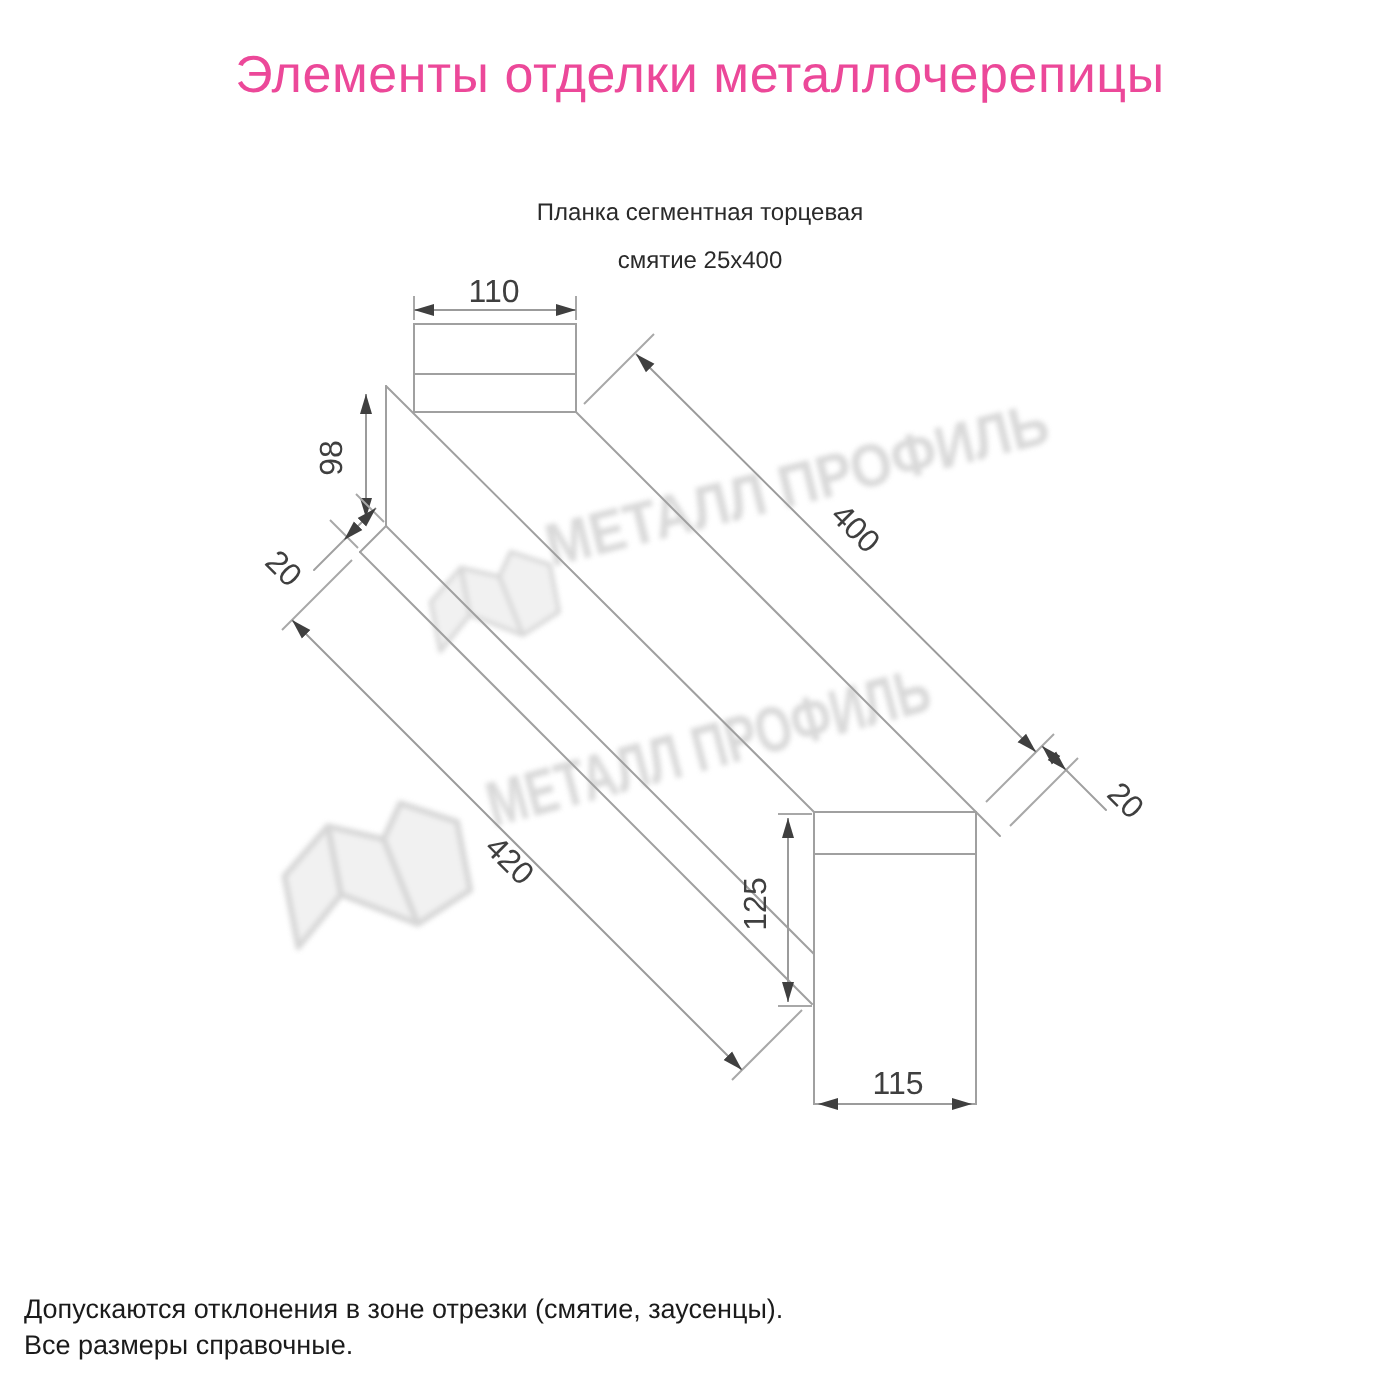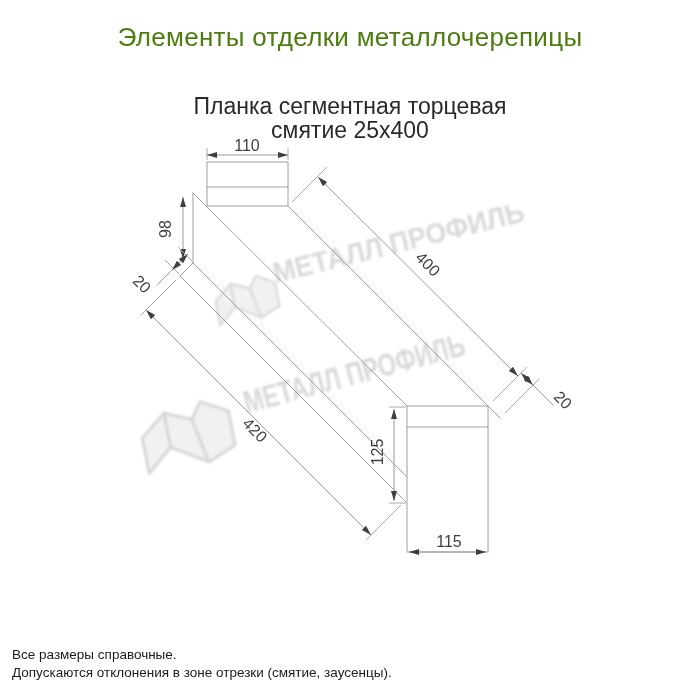--- a/index.html
+++ b/index.html
@@ -1,19 +1,19 @@
 <!DOCTYPE html>
 <html><head>
 <meta charset="utf-8">
 <style>
   html,body{margin:0;padding:0;}
   body{width:700px;height:700px;background:#ffffff;font-family:"Liberation Sans",sans-serif;position:relative;overflow:hidden;}
   .stage{position:absolute;left:0;top:0;width:700px;height:700px;}
-  .page-title{position:absolute;left:0;top:22px;width:700px;text-align:center;font-size:26px;color:#4d7c0f;letter-spacing:.3px;}
-  .subtitle{position:absolute;left:0;top:94px;width:700px;text-align:center;font-size:23px;line-height:24px;color:#2a2a2a;}
+  .page-title{position:absolute;left:0;top:22px;width:700px;text-align:center;font-size:26px;color:#ec4899;letter-spacing:.3px;}
+  .subtitle{position:absolute;left:0;top:94px;width:700px;text-align:center;font-size:12px;line-height:24px;color:#2a2a2a;}
   .notes{position:absolute;left:12px;top:646px;font-size:13.5px;line-height:17.5px;color:#1b1b1b;}
   svg{position:absolute;left:0;top:0;}
   .ln{stroke:#a0a0a0;stroke-width:1;fill:none;stroke-linecap:round;}
   .dim{stroke:#9b9b9b;stroke-width:1;fill:none;marker-start:url(#arr);marker-end:url(#arr);}
   .ext{stroke:#a8a8a8;stroke-width:1;fill:none;}
   .dimtxt{font-family:"Liberation Sans",sans-serif;font-size:16px;fill:#3f3f3f;text-anchor:middle;}
   .wm{filter:blur(1.2px);opacity:.85;}
   .wmtxt{font-family:"Liberation Sans",sans-serif;font-weight:bold;fill:#d2d2d2;text-anchor:middle;}
   .wmicon{fill:#efefef;stroke:#cfcfcf;stroke-width:2;stroke-linejoin:round;}
 </style>
@@ -102,17 +102,17 @@
       <text class="dimtxt" transform="translate(138,288) rotate(45)">20</text>
       <text class="dimtxt" transform="translate(424,268) rotate(45)">400</text>
       <text class="dimtxt" transform="translate(251,434) rotate(45)">420</text>
       <text class="dimtxt" transform="translate(559,404) rotate(45)">20</text>
       <text class="dimtxt" transform="translate(383,452) rotate(-90)">125</text>
       <text class="dimtxt" x="449" y="547">115</text>
     </g>
   </svg>
 
   <div class="notes">
+    <div>Допускаются отклонения в зоне отрезки (смятие, заусенцы).</div>
     <div>Все размеры справочные.</div>
-    <div>Допускаются отклонения в зоне отрезки (смятие, заусенцы).</div>
   </div>
 
 </div>
 
 </body></html>

